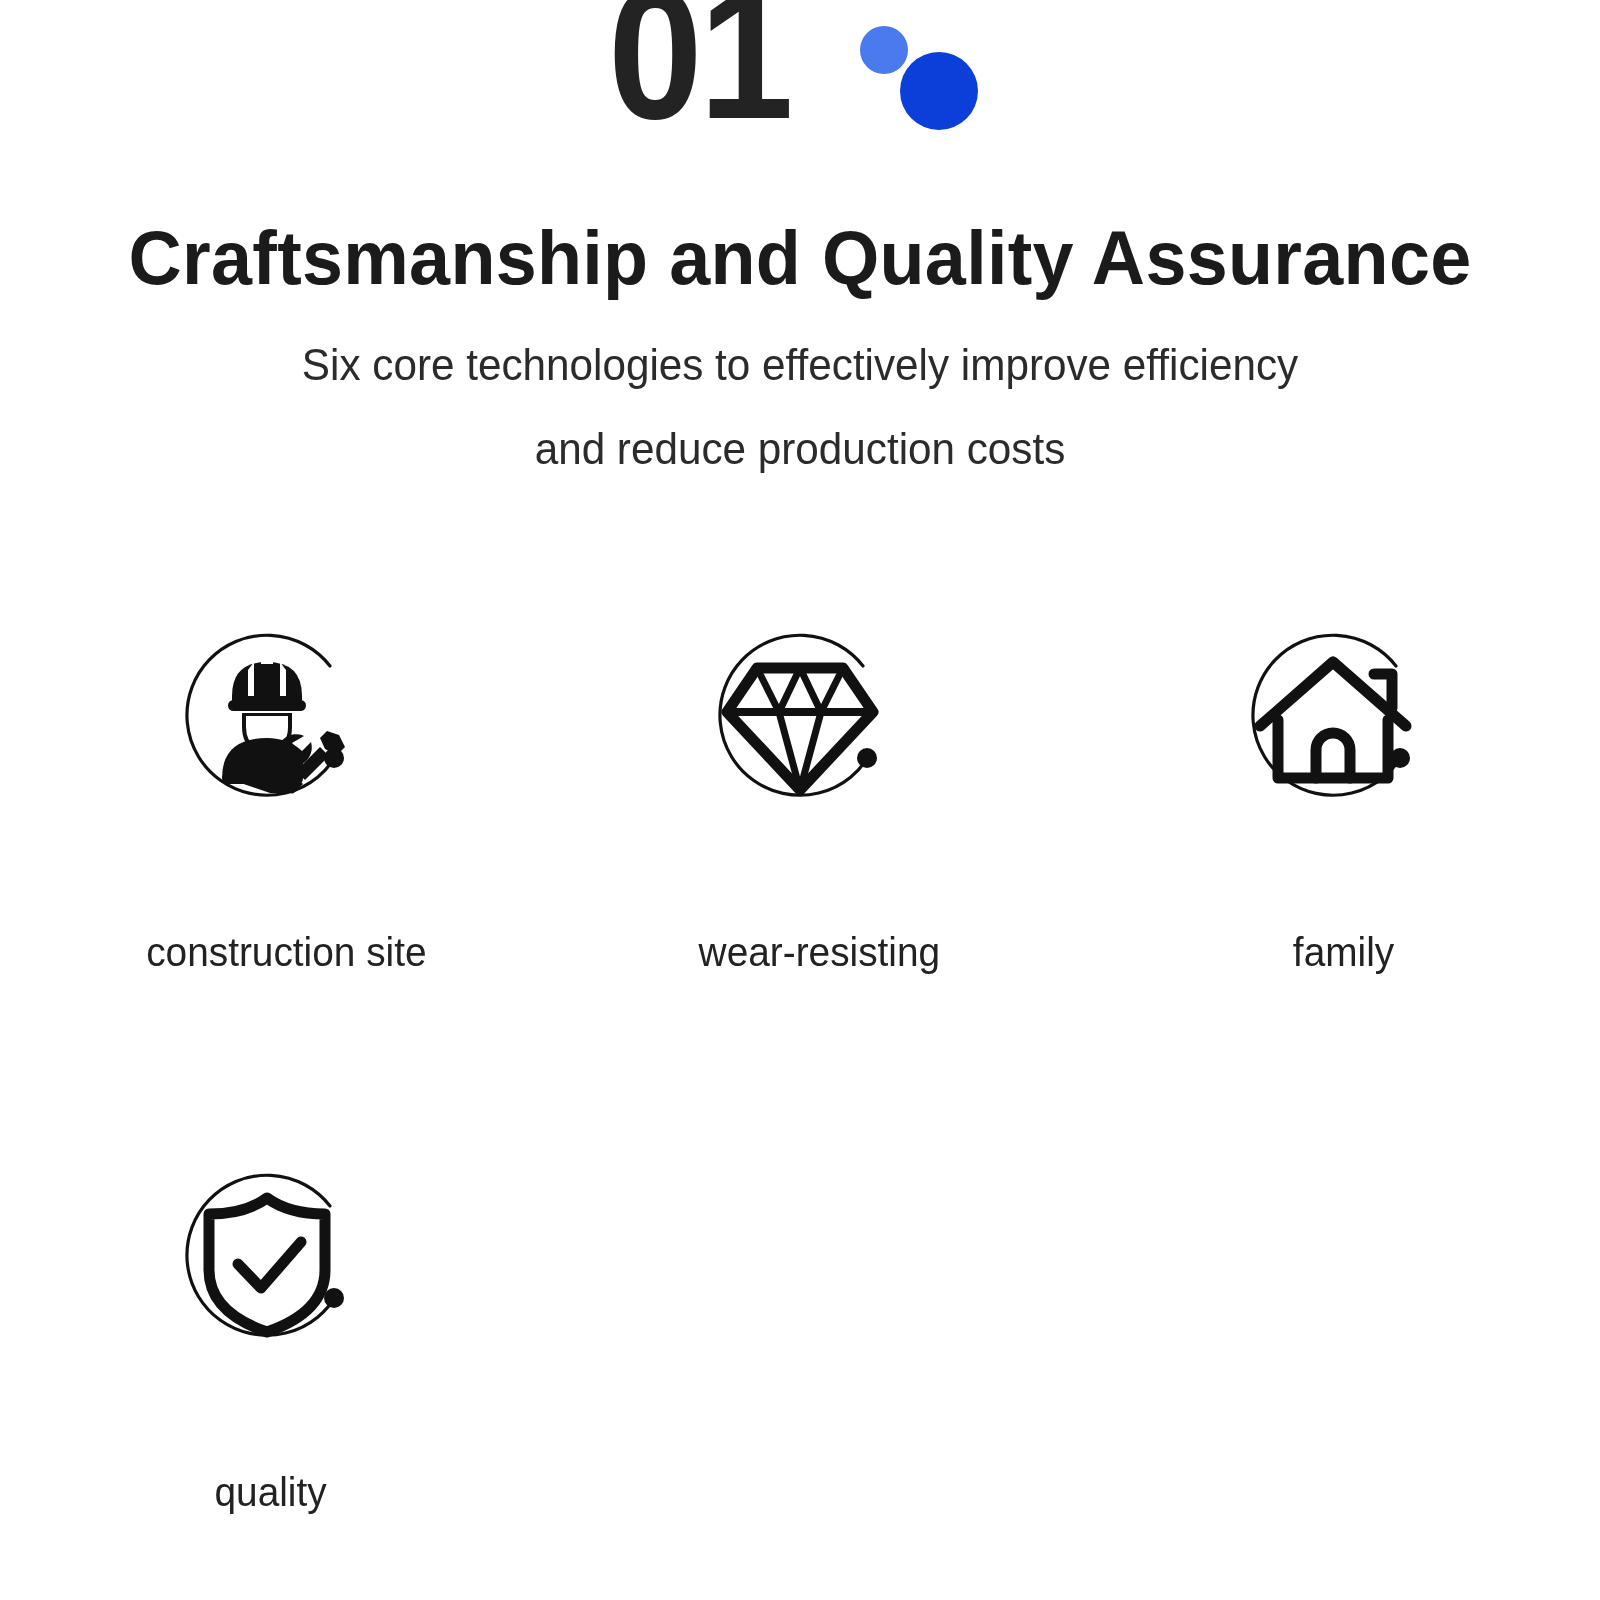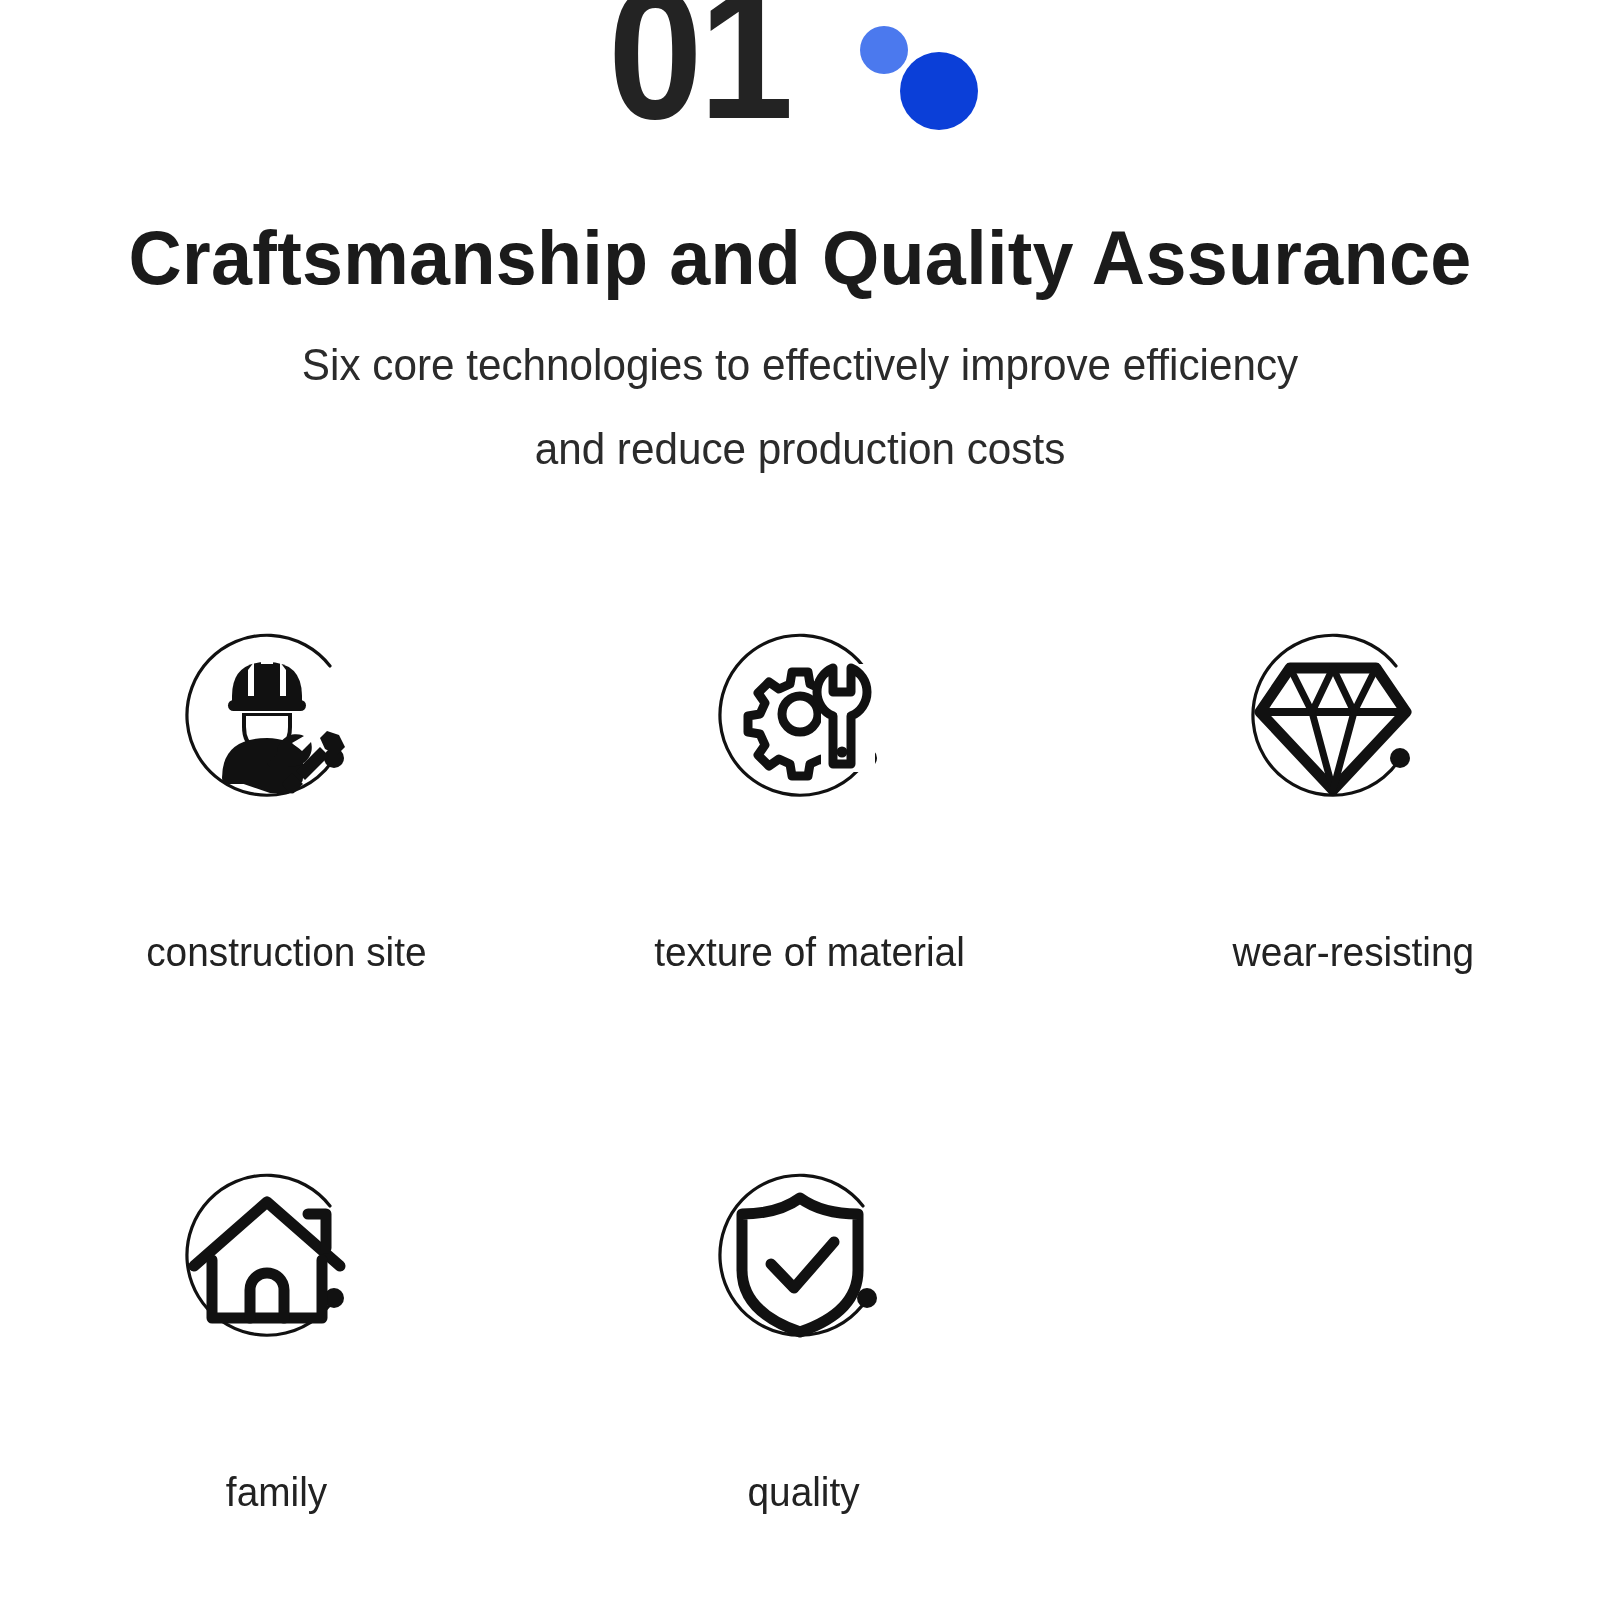--- a/index.html
+++ b/index.html
@@ -179,40 +179,20 @@
           <path d="M142 126 a19 19 0 0 0 -27 18 l-10 10 l12 12 l10-10 a19 19 0 0 0 22 -24 l-10 10 l-9 -9 z"></path>
           <path d="M165 121 l12 4 l6 12 l-8 8 l-12 -6 l-5 -11 z"></path>
           <path d="M158 137 l9 9 l-24 24 l-9 -9 z"></path>
           <path d="M130 163 l11 11 l-8 8 q-3 3-6 0 l-5 -5 q-3 -3 0 -6 z"></path>
         </g>
       </svg>
     </div>
     <div class="feature-label">construction site</div>
   </div>
 
-  <div class="feature-cell col-1">
-    <div class="icon-wrap">
-      <svg width="210" height="210" viewBox="0 0 210 210" aria-hidden="true">
-        <path d="M168 56 A80 80 0 1 0 176 142" fill="none" stroke="#111" stroke-width="3.2" stroke-linecap="round"></path>
-        <circle cx="172" cy="148" r="10" fill="#111"></circle>
-        <g fill="none" stroke="#111" stroke-width="9" stroke-linejoin="round" stroke-linecap="round">
-          <path d="M97 62 h16 l2 12 l11 5 l10 -7 l11 11 l-7 10 l5 11 l12 2 v16 l-12 2 l-5 11 l7 10 l-11 11 l-10 -7 l-11 5 l-2 12 h-16 l-2 -12 l-11 -5 l-10 7 l-11 -11 l7 -10 l-5 -11 l-12 -2 v-16 l12 -2 l5 -11 l-7 -10 l11 -11 l10 7 l11 -5 z"></path>
-          <circle cx="105" cy="104" r="18"></circle>
-        </g>
-        <g fill="#fff">
-          <rect x="126" y="54" width="54" height="108" rx="6"></rect>
-        </g>
-        <g fill="none" stroke="#111" stroke-width="9" stroke-linejoin="round" stroke-linecap="round">
-          <path d="M138 58 v24 h18 v-24 a26 26 0 0 1 0 48 v48 h-18 v-48 a26 26 0 0 1 0 -48 z"></path>
-        </g>
-        <circle cx="147" cy="142" r="5.5" fill="#111"></circle>
-      </svg>
-    </div>
-    <div class="feature-label">texture of material</div>
-  </div>
 
 
   <div class="feature-cell col-0">
     <div class="icon-wrap">
       <svg width="210" height="210" viewBox="0 0 210 210" aria-hidden="true">
         <path d="M168 56 A80 80 0 1 0 176 142" fill="none" stroke="#111" stroke-width="3.2" stroke-linecap="round"></path>
         <circle cx="172" cy="148" r="10" fill="#111"></circle>
         <g fill="none" stroke="#111" stroke-linejoin="round" stroke-linecap="round">
           <path d="M62 58 H148 L178 102 L105 180 L32 102 Z" stroke-width="11"></path>
           <path d="M32 102 H178" stroke-width="8"></path>

